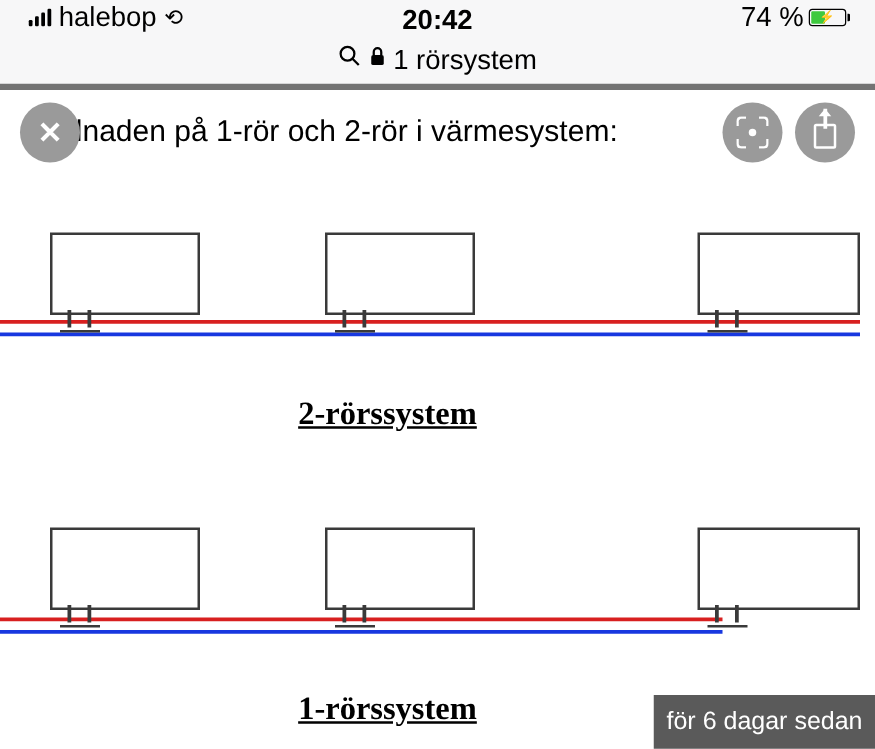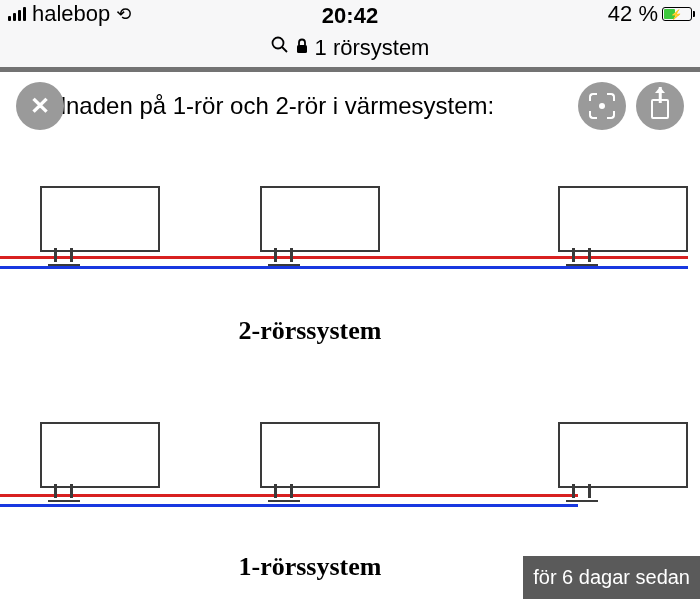--- a/index.html
+++ b/index.html
@@ -1,18 +1,18 @@
 <!DOCTYPE html>
 <html><head>
   <meta charset="utf-8">
   <style>
     * { margin: 0; padding: 0; box-sizing: border-box; }
     body { font-family: -apple-system, Helvetica, Arial, sans-serif; width: 700px; height: 599px; background: #fff; overflow: hidden; }
     
-    .status-bar { height: 28px; background: #f7f7f8; display: flex; align-items: center; justify-content: space-between; padding: 0 8px; font-size: 20px; }
+    .status-bar { height: 28px; background: #f7f7f8; display: flex; align-items: center; justify-content: space-between; padding: 0 23px; font-size: 20px; }
     .sb-left { display: flex; align-items: center; gap: 6px; }
     .sb-right { display: flex; align-items: center; gap: 4px; }
     .signal { display: flex; align-items: flex-end; gap: 2px; height: 14px; }
     .signal span { width: 3px; background: #000; border-radius: 1px; }
     .signal span:nth-child(1){height:5px} .signal span:nth-child(2){height:8px} .signal span:nth-child(3){height:11px} .signal span:nth-child(4){height:14px}
     .carrier { font-size: 22px; font-weight: 400; }
     .link-icon { font-size: 18px; }
     .time { font-size: 22px; font-weight: 600; position: absolute; left: 50%; transform: translateX(-50%); top: 3px; }
     .batt-pct { font-size: 22px; }
     .batt { width: 30px; height: 14px; border: 1.5px solid #000; border-radius: 3px; position: relative; }
@@ -36,21 +36,21 @@
     .share-box::before { content:''; position:absolute; left:50%; top:-14px; transform:translateX(-50%); width:2.5px; height:16px; background:#fff; }
     .share-box::after { content:''; position:absolute; left:50%; top:-14px; transform:translateX(-50%); width:0; height:0; border-left:5px solid transparent; border-right:5px solid transparent; border-bottom:6px solid #fff; }
     .lens-corners { width: 26px; height: 26px; position: relative; }
     .lens-corners span { position:absolute; width:8px; height:8px; border:2.5px solid #fff; }
     .lens-corners span:nth-child(1){top:0;left:0;border-right:none;border-bottom:none;border-top-left-radius:4px}
     .lens-corners span:nth-child(2){top:0;right:0;border-left:none;border-bottom:none;border-top-right-radius:4px}
     .lens-corners span:nth-child(3){bottom:0;left:0;border-right:none;border-top:none;border-bottom-left-radius:4px}
     .lens-corners span:nth-child(4){bottom:0;right:0;border-left:none;border-top:none;border-bottom-right-radius:4px}
     .lens-dot { position:absolute; left:50%; top:50%; transform:translate(-50%,-50%); width:6px; height:6px; border-radius:50%; background:#fff; }
     
-    .diagram { margin-top: 60px; }
+    .diagram { margin-top: 60px; text-decoration: underline; }
     .diagram-row { position: relative; height: 130px; margin-bottom: 30px; }
     .pipe-red { position:absolute; top:76px; left:0; right:12px; height:3px; background:#d82020; }
     .pipe-blue { position:absolute; top:86px; left:0; right:12px; height:3px; background:#1838e0; }
     .pipe-red.short1 { right: 122px; top:78px; }
     .pipe-blue.short2 { top: 88px; right: 122px; }
     .radiator { position:absolute; width:120px; height:66px; border:2px solid #3a3a3a; background:#fff; top:6px; }
     .radiator::before, .radiator::after { content:''; position:absolute; bottom:-12px; width:3px; height:14px; background:#3a3a3a; }
     .radiator::before { left:12px; } .radiator::after { left:28px; }
     .rad-base { position:absolute; bottom:-16px; left:6px; width:32px; height:4px; border-bottom:2px solid #3a3a3a; }
     .r1{left:40px} .r2{left:260px} .r3{left:558px;width:130px}
@@ -67,21 +67,21 @@
         <span></span>
         <span></span>
         <span></span>
         <span></span>
       </div>
     <span class="carrier">halebop</span>
     <span class="link-icon">⟲</span>
   </div>
   <span class="time">20:42</span>
   <div class="sb-right">
-    <span class="batt-pct">42 %</span>
+    <span class="batt-pct">74 %</span>
     <div class="batt">
         <div class="batt-fill"></div>
         <span class="bolt">⚡</span>
       </div>
   </div>
 </div>
 
 <div class="url-bar">
   <span class="search-ico">
     <svg width="18" height="18" viewBox="0 0 18 18">

